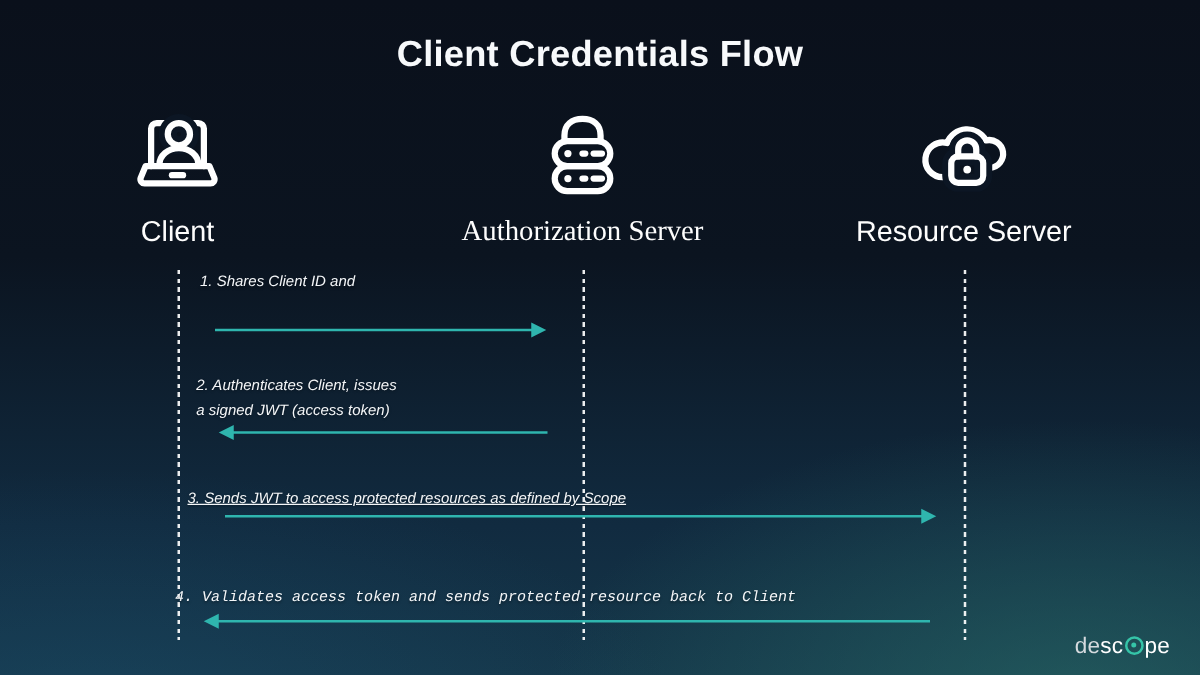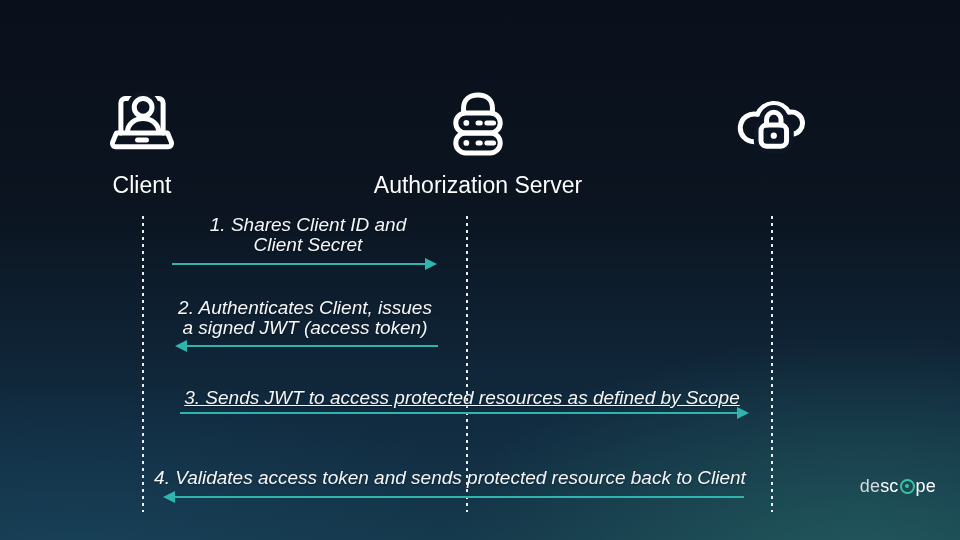--- a/index.html
+++ b/index.html
@@ -16,55 +16,55 @@
   }
   .title{
     position:absolute;top:28px;left:0;width:960px;
     text-align:center;font-size:29px;font-weight:700;letter-spacing:.2px;
     color:#f7f9fb;
   }
   .actor{position:absolute;top:84px;width:300px;text-align:center;}
   .actor .icon{display:block;margin:0 auto;height:80px;}
   .actor .label{display:block;margin-top:8px;font-size:23px;font-weight:400;color:#fdfdfd;}
   .actor.a-client{left:-8px;}
-  .actor.a-auth{left:328px;}
+  .actor.a-auth{left:316px;font-family:Liberation Serif, serif;}
   .actor.a-resource{left:621px;}
   .lifeline{
     position:absolute;top:216px;height:296px;width:2px;
     background-image:repeating-linear-gradient(to bottom,rgba(255,255,255,.92) 0 3.5px,transparent 3.5px 7px);
   }
   .ll-client{left:142px;}
   .ll-auth{left:466px;}
   .ll-resource{left:771px;}
   .msg-text{
     position:absolute;
-    font-size:19px;font-style:italic;line-height:20px;
-    text-align:center;color:#f4f6f8;text-shadow:0 1px 2px rgba(0,0,0,.35);
+    font-size:12px;font-style:italic;line-height:20px;
+    color:#f4f6f8;text-shadow:0 1px 2px rgba(0,0,0,.35);
   }
   .msg-arrow{position:absolute;height:2px;background:var(--arrow,#2fb5ae);}
   .msg-arrow.right::after{
     content:"";position:absolute;right:-11px;top:-5px;width:0;height:0;
     border-left:12px solid var(--arrow,#2fb5ae);
     border-top:6px solid transparent;border-bottom:6px solid transparent;
   }
   .msg-arrow.left::before{
     content:"";position:absolute;left:-11px;top:-5px;width:0;height:0;
     border-right:12px solid var(--arrow,#2fb5ae);
     border-top:6px solid transparent;border-bottom:6px solid transparent;
   }
   .m1-text{left:160px;top:215px;width:296px;}
   .m1-arrow{left:172px;top:263px;width:254px;}
   .m2-text{left:157px;top:298px;width:296px;}
   .m2-arrow{left:186px;top:345px;width:252px;}
   .m3-text{left:150px;top:388px;width:624px;text-decoration:underline;}
   .m3-arrow{left:180px;top:412px;width:558px;}
-  .m4-text{left:140px;top:468px;width:620px;}
+  .m4-text{left:140px;top:468px;width:620px;font-family:Liberation Mono, monospace;}
   .m4-arrow{left:174px;top:496px;width:570px;}
   .logo{
-    position:absolute;right:24px;bottom:44px;
+    position:absolute;right:24px;bottom:14px;
     font-size:18px;line-height:20px;color:#fff;letter-spacing:.2px;
     display:flex;align-items:center;justify-content:flex-end;
   }
   .logo .lt{font-weight:400;color:#d5dade;}
   .logo .bd{font-weight:400;color:#ffffff;}
   .logo .mark{
     position:relative;display:inline-block;width:11px;height:11px;margin:0 1px;
     border:2.5px solid var(--logo-teal,#35c4a8);border-radius:50%;
   }
   .logo .mark::after{
@@ -73,20 +73,21 @@
   }
   svg .stroke{fill:none;stroke:#fff;stroke-width:4.5;stroke-linecap:round;stroke-linejoin:round;}
   svg .halo{fill:none;stroke:#0c1624;stroke-width:13;stroke-linecap:round;stroke-linejoin:round;}
   svg .dot{fill:#fff;stroke:none;}
 </style>
 </head>
 <body>
 
 <div id="slide">
 
+  <div class="title">Client Credentials Flow</div>
 
   <div class="actor a-client">
     <span class="icon">
       <svg width="80" height="80" viewBox="0 0 72 72">
         <path class="stroke" d="M17,44 V17 a4,4 0 0 1 4,-4 h30 a4,4 0 0 1 4,4 v27"></path>
         <circle class="halo" cx="37" cy="21" r="8"></circle>
         <circle class="stroke" cx="37" cy="21" r="8"></circle>
         <path class="stroke" d="M23,43 a14,12 0 0 1 28,0"></path>
         <path class="stroke" d="M13,44 h46 l3.5,8.5 a3,3 0 0 1 -3,4 H12.5 a3,3 0 0 1 -3,-4 z"></path>
         <line class="stroke" x1="32" y1="50.5" x2="40" y2="50.5"></line>
@@ -118,29 +119,29 @@
         <path class="stroke" d="M21,52 a12.5,12.5 0 1 1 3,-24.6 A15.5,15.5 0 0 1 52,25.5 a10,10 0 1 1 3,19.7"></path>
         <g>
           <path class="halo" d="M32,37 v-5 a6.5,6.5 0 0 1 13,0 v5"></path>
           <rect class="halo" x="27" y="37" width="23" height="19" rx="5"></rect>
           <path class="stroke" d="M32,37 v-5 a6.5,6.5 0 0 1 13,0 v5"></path>
           <rect class="stroke" x="27" y="37" width="23" height="19" rx="5"></rect>
           <circle class="dot" cx="38.5" cy="46.5" r="2.8"></circle>
         </g>
       </svg>
     </span>
+    <span class="label">Resource Server</span>
   </div>
 
   <div class="lifeline ll-client"></div>
   <div class="lifeline ll-auth"></div>
   <div class="lifeline ll-resource"></div>
 
   <div class="msg-text m1-text">
     <div>1. Shares Client ID and</div>
-    <div>Client Secret</div>
   </div>
   <div class="msg-arrow right m1-arrow"></div>
 
   <div class="msg-text m2-text">
     <div>2. Authenticates Client, issues</div>
     <div>a signed JWT (access token)</div>
   </div>
   <div class="msg-arrow left m2-arrow"></div>
 
   <div class="msg-text m3-text">

